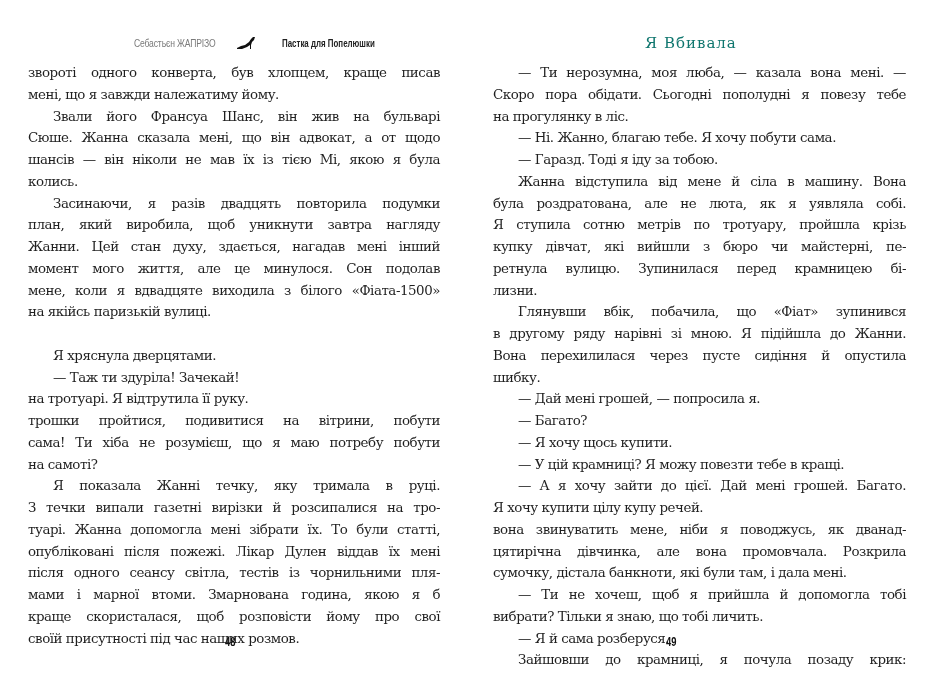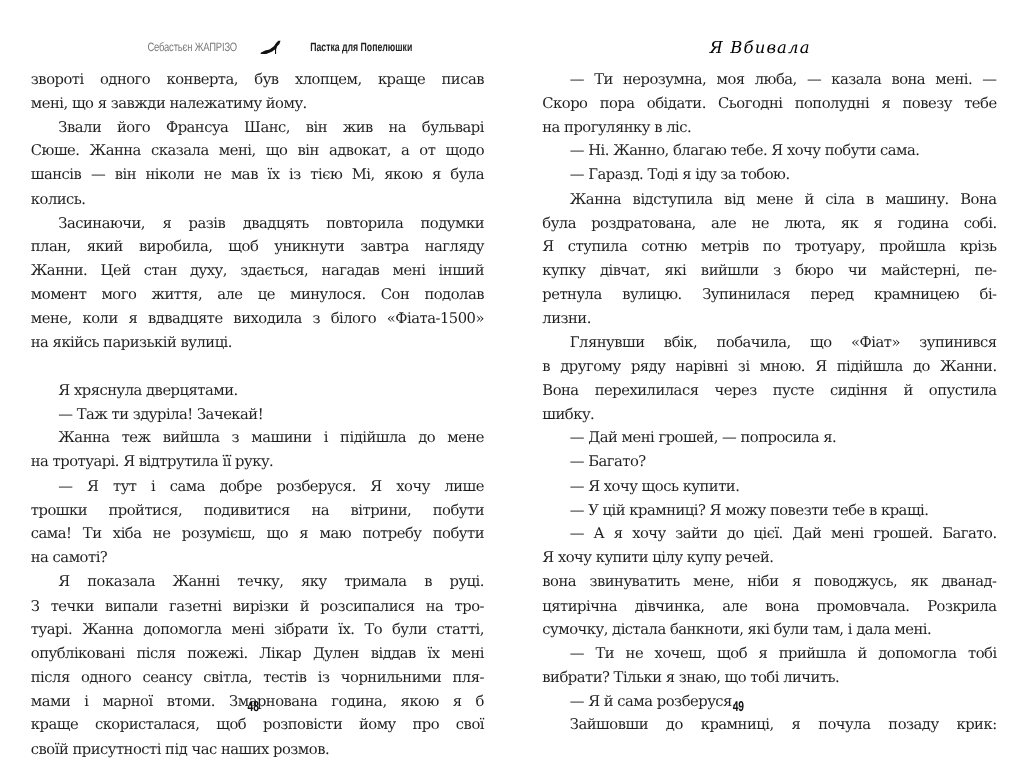--- a/index.html
+++ b/index.html
@@ -7,21 +7,21 @@
   .page { position: absolute; top: 0; width: 466px; height: 700px; }
   .page.left { left: 0; }
   .page.right { left: 466px; }
 
   .running-head { position: absolute; top: 36px; font-family: "Liberation Sans Narrow", "Liberation Sans", sans-serif; }
   .left .running-head { left: 134px; display: flex; align-items: center; gap: 16px; }
   .rh-author { font-size: 11px; color: #7a7a7a; letter-spacing: -0.2px; transform: scaleX(0.78); transform-origin: left center; white-space: nowrap; display: inline-block; width: 86px; }
   .rh-shoe { width: 22px; height: 14px; display: inline-block; margin: 0 8px 0 0; }
   .rh-title { font-size: 11px; color: #222; font-weight: bold; transform: scaleX(0.72); transform-origin: left center; white-space: nowrap; display: inline-block; }
   .right .running-head { left: 179px; top: 34px; }
-  .rh-chapter { font-family: "DejaVu Serif", serif; font-style: italic; font-size: 15px; color: #000000; letter-spacing: 1px; margin-top: 23px; }
+  .rh-chapter { font-family: "DejaVu Serif", serif; font-size: 15px; color: #0f766e; letter-spacing: 1px; margin-top: 23px; }
 
   .text { position: absolute; font-family: "DejaVu Serif", "Liberation Serif", serif; font-size: 13.4px; line-height: 21.75px; color: #1f1f1f; }
   .left .text { left: 28px; top: 62px; width: 412px; }
   .right .text { left: 27px; top: 62px; width: 413px; }
   .line { height: 21.75px; white-space: nowrap; overflow: visible; text-align: justify; text-align-last: justify; display: block; letter-spacing: -0.45px; }
   .line.indent { padding-left: 25px; }
   .line.last { text-align-last: left; }
   .line.blank { height: 21.75px; }
 
   .folio { position: absolute; top: 634px; font-family: "Liberation Sans", sans-serif; font-weight: bold; font-size: 13px; color: #111; transform: scaleX(0.72); transform-origin: center; }
@@ -50,23 +50,21 @@
       <span class="line last">колись.</span>
       <span class="line indent">Засинаючи, я разів двадцять повторила подумки</span>
       <span class="line">план, який виробила, щоб уникнути завтра нагляду</span>
       <span class="line">Жанни. Цей стан духу, здається, нагадав мені інший</span>
       <span class="line">момент мого життя, але це минулося. Сон подолав</span>
       <span class="line">мене, коли я вдвадцяте виходила з білого «Фіата-1500»</span>
       <span class="line last">на якійсь паризькій вулиці.</span>
       <span class="line blank"></span>
       <span class="line indent last">Я хряснула дверцятами.</span>
       <span class="line indent last">— Таж ти здуріла! Зачекай!</span>
-      <span class="line indent">Жанна теж вийшла з машини і підійшла до мене</span>
       <span class="line last">на тротуарі. Я відтрутила її руку.</span>
-      <span class="line indent">— Я тут і сама добре розберуся. Я хочу лише</span>
       <span class="line">трошки пройтися, подивитися на вітрини, побути</span>
       <span class="line">сама! Ти хіба не розумієш, що я маю потребу побути</span>
       <span class="line last">на самоті?</span>
       <span class="line indent">Я показала Жанні течку, яку тримала в руці.</span>
       <span class="line">З течки випали газетні вирізки й розсипалися на тро-</span>
       <span class="line">туарі. Жанна допомогла мені зібрати їх. То були статті,</span>
       <span class="line">опубліковані після пожежі. Лікар Дулен віддав їх мені</span>
       <span class="line">після одного сеансу світла, тестів із чорнильними пля-</span>
       <span class="line">мами і марної втоми. Змарнована година, якою я б</span>
       <span class="line">краще скористалася, щоб розповісти йому про свої</span>
@@ -79,21 +77,21 @@
   <div class="running-head">
     <span class="rh-chapter">Я Вбивала</span>
   </div>
   <div class="text" id="right-text">
       <span class="line indent">— Ти нерозумна, моя люба, — казала вона мені. —</span>
       <span class="line">Скоро пора обідати. Сьогодні пополудні я повезу тебе</span>
       <span class="line last">на прогулянку в ліс.</span>
       <span class="line indent last">— Ні. Жанно, благаю тебе. Я хочу побути сама.</span>
       <span class="line indent last">— Гаразд. Тоді я іду за тобою.</span>
       <span class="line indent">Жанна відступила від мене й сіла в машину. Вона</span>
-      <span class="line">була роздратована, але не люта, як я година собі.</span>
+      <span class="line">була роздратована, але не люта, як я уявляла собі.</span>
       <span class="line">Я ступила сотню метрів по тротуару, пройшла крізь</span>
       <span class="line">купку дівчат, які вийшли з бюро чи майстерні, пе-</span>
       <span class="line">ретнула вулицю. Зупинилася перед крамницею бі-</span>
       <span class="line last">лизни.</span>
       <span class="line indent">Глянувши вбік, побачила, що «Фіат» зупинився</span>
       <span class="line">в другому ряду нарівні зі мною. Я підійшла до Жанни.</span>
       <span class="line">Вона перехилилася через пусте сидіння й опустила</span>
       <span class="line last">шибку.</span>
       <span class="line indent last">— Дай мені грошей, — попросила я.</span>
       <span class="line indent last">— Багато?</span>

